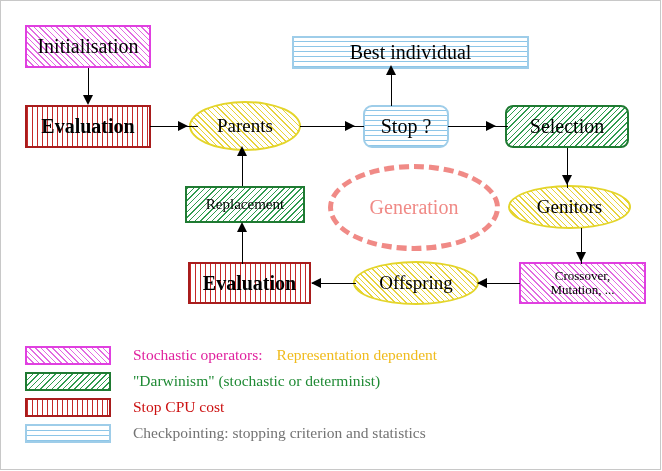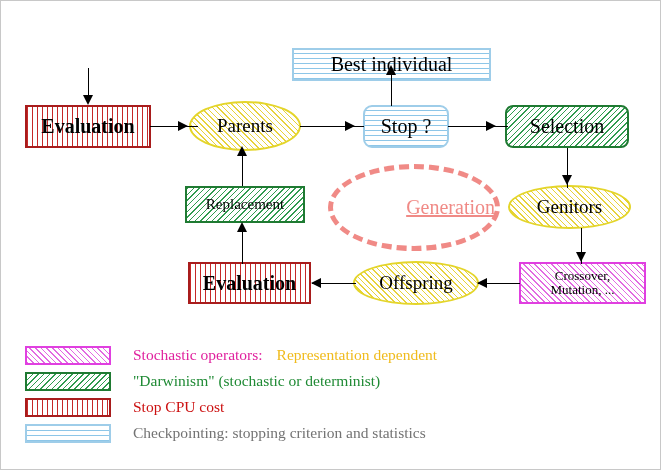--- a/index.html
+++ b/index.html
@@ -44,21 +44,21 @@
     background-color:#ffffff;
     background-image:repeating-linear-gradient(45deg,
         #e8d23a 0 1px, rgba(255,255,255,0) 1px 4px);
     border:2px solid #e4d52a;
   }
   .round-box{border-radius:9px;}
   .ellipse{border-radius:50%;}
   .dashed-ellipse{
     position:absolute;box-sizing:border-box;border-radius:50%;
     background:transparent;
-    display:flex;align-items:center;justify-content:flex-end;text-decoration:underline;
+    display:flex;align-items:center;justify-content:center;
   }
 
   
   .edge{position:absolute;background:#000;z-index:1;}
   .edge.h{height:1px;}
   .edge.v{width:1px;}
   .arrow{position:absolute;width:0;height:0;z-index:2;}
   .arrow.right{border-top:5px solid transparent;border-bottom:5px solid transparent;
                border-left:10px solid #000;}
   .arrow.left{border-top:5px solid transparent;border-bottom:5px solid transparent;
@@ -111,34 +111,37 @@
 
   <div class="edge h" style="left:312px;top:283px;width:44px;"></div>
   <div class="arrow left" style="left:311px;top:278px;"></div>
 
   <div class="edge v" style="left:242px;top:224px;height:40px;"></div>
   <div class="arrow up" style="left:237px;top:222px;"></div>
 
   <div class="edge v" style="left:242px;top:148px;height:38px;"></div>
   <div class="arrow up" style="left:237px;top:146px;"></div>
 
+  <div class="node hatch-magenta" style="left:25px;top:25px;width:126px;height:43px;font-size:20px;">
+    <span class="lbl">Initialisation</span>
+  </div>
 
   <div class="node hatch-red" style="left:25px;top:105px;width:126px;height:43px;font-size:20px;">
     <span class="lbl">Evaluation</span>
   </div>
 
   <div class="node hatch-yellow ellipse" style="left:189px;top:101px;width:112px;height:50px;font-size:19px;">
     <span class="lbl">Parents</span>
   </div>
 
   <div class="node hatch-blue round-box" style="left:363px;top:105px;width:86px;height:43px;font-size:20px;">
     <span class="lbl">Stop ?</span>
   </div>
 
-  <div class="node hatch-blue" style="left:292px;top:48px;width:199px;height:33px;font-size:20px;">
+  <div class="node hatch-blue" style="left:292px;top:36px;width:237px;height:33px;font-size:20px;">
     <span class="lbl">Best individual</span>
   </div>
 
   <div class="node hatch-green" style="left:505px;top:105px;width:124px;height:43px;font-size:20px;border-radius:8px;">
     <span class="lbl">Selection</span>
   </div>
 
   <div class="node hatch-yellow ellipse" style="left:508px;top:185px;width:123px;height:44px;font-size:19px;">
     <span class="lbl">Genitors</span>
   </div>

